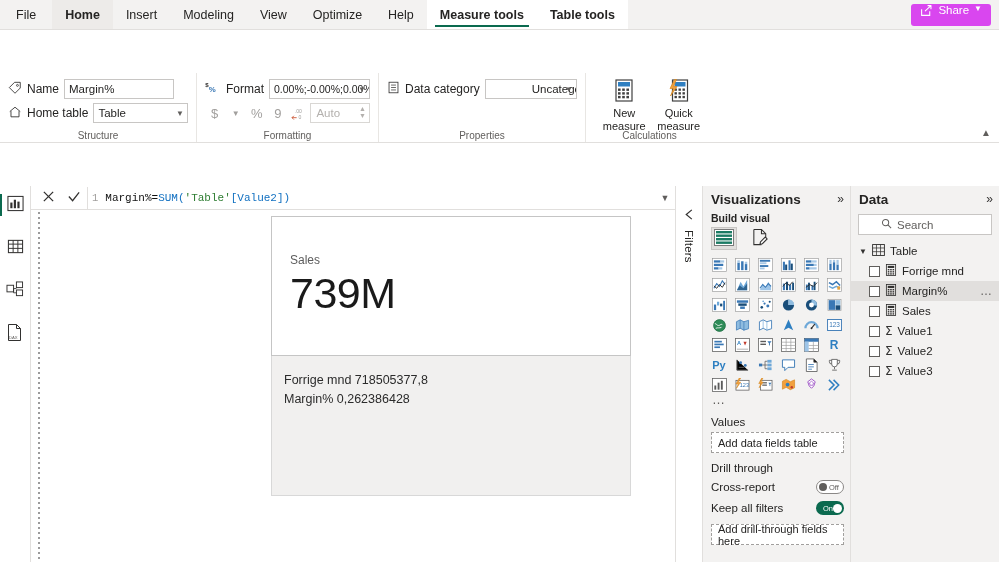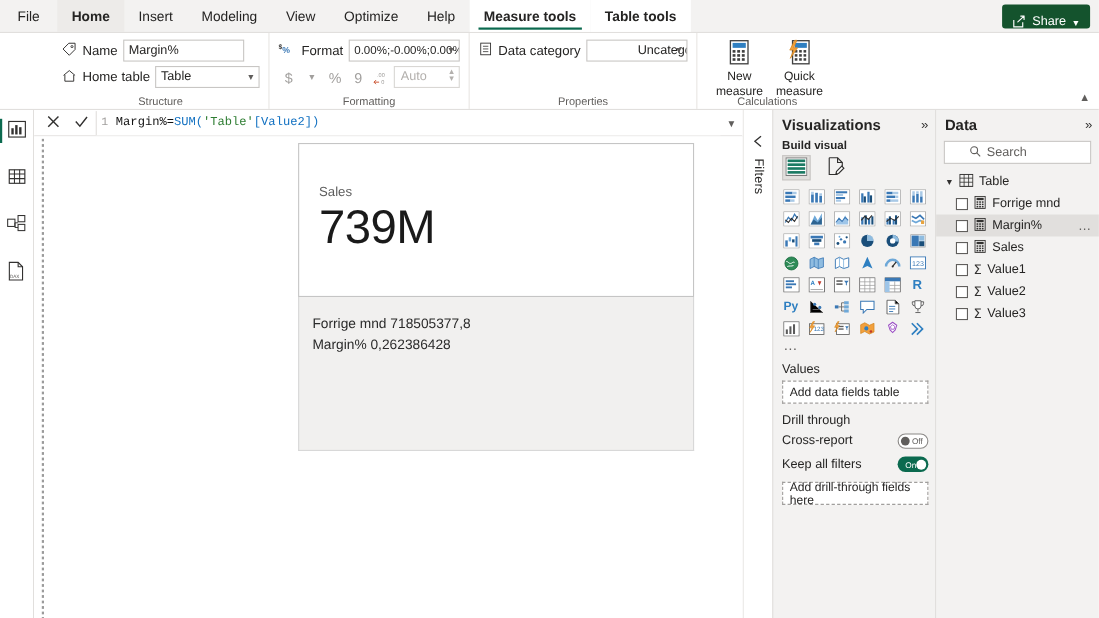--- a/index.html
+++ b/index.html
@@ -2,43 +2,43 @@
 <html><head>
 <meta charset="utf-8">
 <style>
   * { box-sizing: border-box; margin: 0; padding: 0; }
   html, body {
     width: 999px; height: 562px;
     font-family: "Liberation Sans", sans-serif;
     font-size: 12px; color: #252423;
     background: #fff; overflow: hidden;
   }
-  .app { width: 999px; height: 562px; display: flex; flex-direction: column; position: relative; }
+  .app { width: 999px; height: 562px; display: flex; flex-direction: column; position: relative; gap: 43px; }
 
   
   .ribbon-tabs {
     height: 30px; background: #f3f2f1; display: flex; align-items: stretch;
     border-bottom: 1px solid #e1dfdd; position: relative;
   }
   .rtab {
     padding: 0 13px; display: flex; align-items: center; justify-content: center;
     font-size: 12.5px; color: #252423; cursor: default; white-space: nowrap;
   }
   .rtab.file { padding: 0 16px; }
   .rtab.home-active { background: #edebe9; font-weight: bold; }
   .rtab.ctx { background: #fff; font-weight: bold; }
   .rtab.ctx-active { background: #fff; font-weight: bold; position: relative; }
   .rtab.ctx-active::after {
     content: ""; position: absolute; left: 8px; right: 8px; bottom: 2px;
     height: 2.5px; background: #0b6a4f;
   }
   .share-btn {
     position: absolute; right: 8px; top: 4px; height: 22px;
-    background: #14532d; color: #fff; border-radius: 3px;
-    display: flex; align-items: flex-end; gap: 5px; padding: 0 9px;
+    background: #d946ef; color: #fff; border-radius: 3px;
+    display: flex; align-items: flex-start; gap: 5px; padding: 0 9px;
     font-size: 11.5px; cursor: pointer;
   }
   .share-btn svg { display: block; }
 
   
   .ribbon-body {
     height: 70px; background: #fff; display: flex; align-items: stretch;
     border-bottom: 1px solid #e1dfdd; position: relative;
   }
   .rgroup { display: flex; flex-direction: column; position: relative; padding: 4px 0 0 0; }
@@ -263,21 +263,21 @@
           <path d="M6.5 8.5L13.5 2M13.5 2H9.8M13.5 2v3.7" stroke="#fff" stroke-width="1.3" stroke-linecap="round"></path>
         </svg>
       </span>
       <span>Share</span>
       <span style="font-size:8px;">▼</span>
     </div>
   </div>
 
   <div class="ribbon-body">
 
-    <div class="rgroup" style="width:196px;margin-left:48px;">
+    <div class="rgroup" style="width:196px;">
       <div class="rrow">
         <span>
           <svg width="14" height="14" viewBox="0 0 16 16" fill="none">
             <path d="M1.5 7.5l6-6h6.5V8l-6 6-6.5-6.5z" stroke="#323130" stroke-width="1"></path>
             <circle cx="10.8" cy="5" r="1.1" stroke="#323130" stroke-width="0.9"></circle>
           </svg>
         </span>
         <span class="rlabel">Name</span>
         <input class="rinput" style="width: 110px;" value="Margin%">
       </div>

